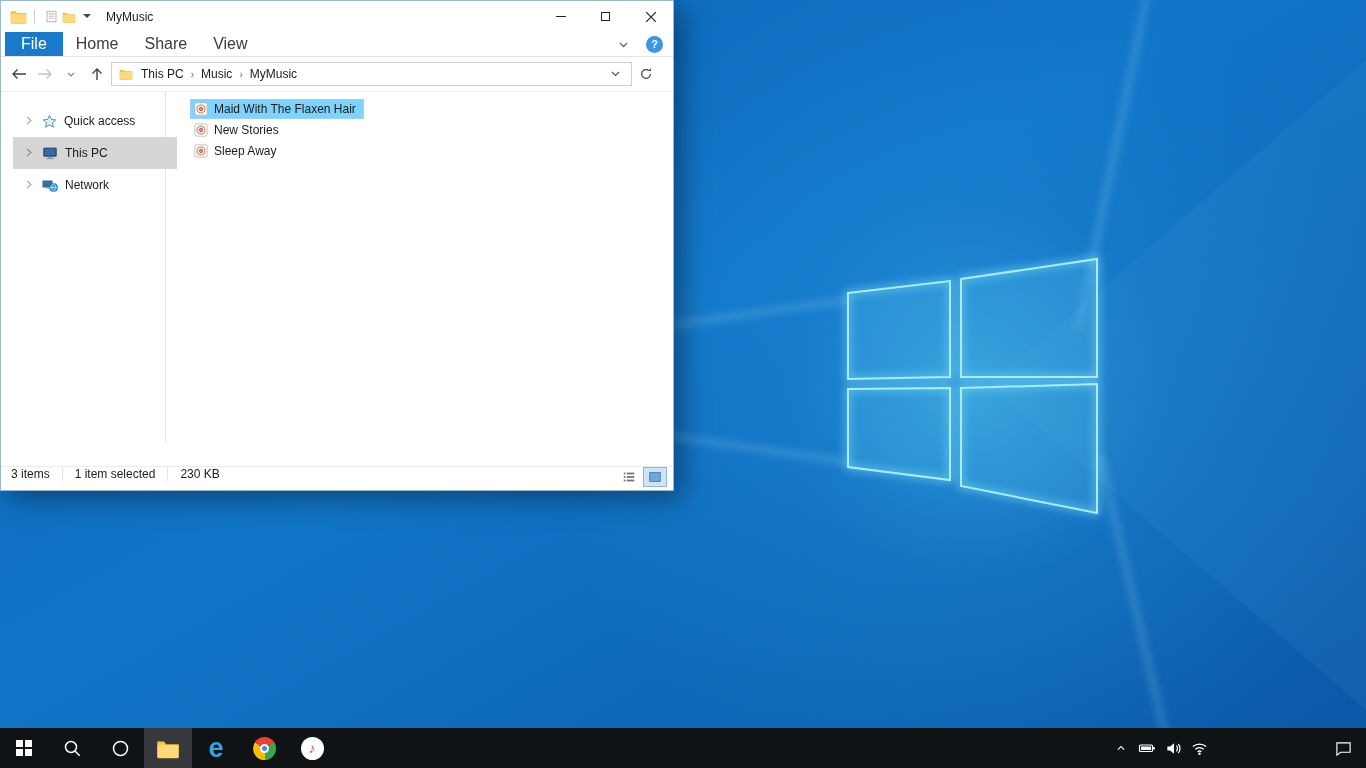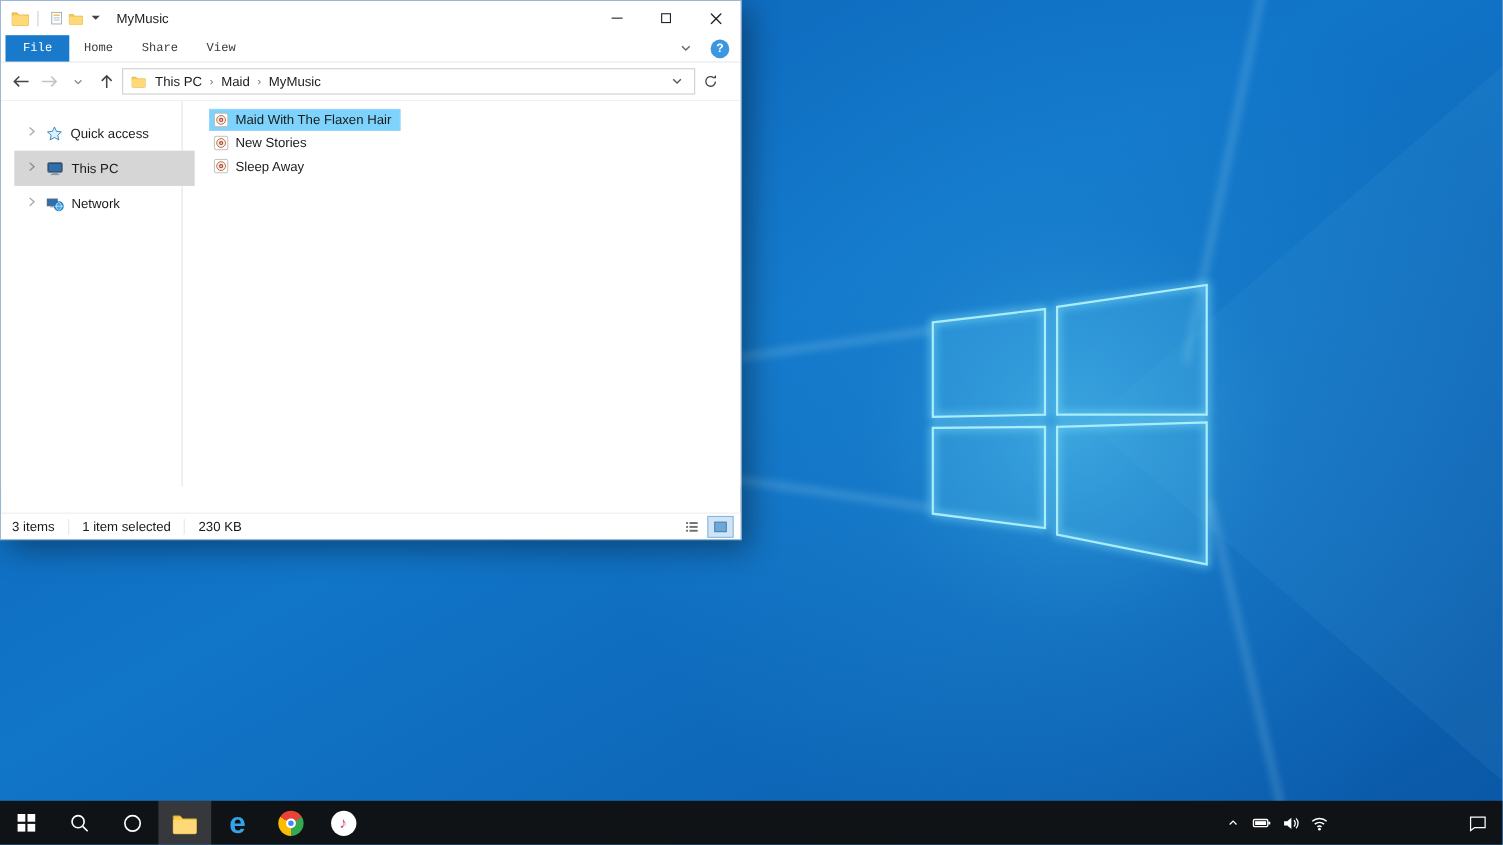--- a/index.html
+++ b/index.html
@@ -22,21 +22,21 @@
   .titlebar { flex:0 0 31px; display:flex; align-items:center; padding-left:8px; background:#fff; }
   .qat-sep { width:1px; height:14px; background:#cfcfcf; margin:0 7px; }
   .qat-icon { display:flex; align-items:center; justify-content:center; width:18px; height:18px; background:none; border:none; padding:0; }
   .title-text { margin-left:10px; color:#1a1a1a; }
   .win-controls { margin-left:auto; display:flex; height:100%; }
   .win-btn { width:45px; height:100%; display:flex; align-items:center; justify-content:center; border:none; background:transparent; padding:0; }
   .glyph-min { width:10px; height:1px; background:#222; display:block; }
   .glyph-max { width:9px; height:9px; border:1px solid #222; display:block; }
 
   .ribbon { flex:0 0 25px; display:flex; align-items:stretch; padding-left:4px; border-bottom:1px solid #e4e4e4; background:#fff; }
-  .tab { display:flex; align-items:center; padding:0 13px; color:#3b3b3b; border:none; background:none; font-size:11px; font-family:Liberation Mono, monospace; }
+  .tab { display:flex; align-items:center; padding:0 13px; color:#3b3b3b; border:none; background:none; font-size:16px; font-family:Liberation Sans, sans-serif; }
   .tab.file { background:#1979ca; color:#fff; padding:0 16px; }
   .ribbon-right { margin-left:auto; display:flex; align-items:center; gap:12px; padding-right:10px; }
   .rib-chev { color:#666; font-size:10px; background:none; border:none; }
   .help-badge { width:17px; height:17px; border-radius:50%; background:#3b98e0; color:#fff;
     font-size:11px; font-weight:bold; display:flex; align-items:center; justify-content:center; border:none; padding:0; }
 
   .toolbar { flex:0 0 35px; display:flex; align-items:center; gap:3px; padding:0 10px 0 6px; border-bottom:1px solid #efefef; background:#fff; }
   .nav-btn { width:23px; height:23px; display:flex; align-items:center; justify-content:center; background:none; border:none; padding:0; }
   .addr { flex:1; min-width:0; height:24px; border:1px solid #cfcfcf; display:flex; align-items:center; padding:0 5px; gap:2px; background:#fff; }
   .crumb { padding:0 4px; white-space:nowrap; background:none; border:none; font-size:12px; font-family:inherit; color:#1a1a1a; }
@@ -50,21 +50,21 @@
   .main { flex:1; display:flex; min-height:0; background:#fff; }
   .sidebar { flex:0 0 165px; border-right:1px solid #e4e4e4; padding-top:13px; }
   .side-item { height:32px; display:flex; align-items:center; gap:7px; padding-left:13px; background:none; border:none; width:100%; font-size:12px; font-family:inherit; color:#1a1a1a; text-align:left;margin-left:12px; }
   .side-item .chev { color:#a9a9a9; font-size:10px; width:9px; flex:0 0 9px; }
   .side-item.selected { background:#d6d6d6; }
   .content { flex:1; padding:7px 0 0 24px; }
   .file-row { display:flex; align-items:center; gap:6px; height:20px; padding:0 7px 0 3px; margin-bottom:1px;
     border:1px solid transparent; width:max-content; background:none; font-size:12px; font-family:inherit; color:#1a1a1a; }
   .file-row.selected { background:#7dd3fc; border-color:#99d1ff; }
 
-  .statusbar { flex:0 0 24px; border-top:1px solid #ededed; display:flex; align-items:center; padding:0 6px 0 10px; background:#fff;margin-top:24px; }
+  .statusbar { flex:0 0 24px; border-top:1px solid #ededed; display:flex; align-items:flex-start; padding:0 6px 0 10px; background:#fff;margin-top:24px; }
   .status-cell { padding:0 12px 0 0; }
   .status-cell + .status-cell { border-left:1px solid #e6e6e6; padding-left:12px; }
   .view-btns { margin-left:auto; display:flex; gap:2px; }
   .view-btn { width:24px; height:20px; display:flex; align-items:center; justify-content:center; border:1px solid transparent; background:none; padding:0; }
   .view-btn.active { background:#cfe5f7; border-color:#88b8de; }
 
   
   .taskbar { position:absolute; left:0; bottom:0; width:1366px; height:40px; background:#101316; display:flex; align-items:stretch; z-index:5; }
   .tb-btn { width:48px; display:flex; align-items:center; justify-content:center; background:none; border:none; padding:0; }
   .tb-btn.active { background:rgba(255,255,255,.16); }
@@ -209,21 +209,21 @@
 
       <div class="addr">
         <span class="qat-icon">
           <svg width="14" height="12" viewBox="0 0 16 14">
               <path d="M1 2.5h4.2l1.6 1.8H15v8.2a.8.8 0 0 1-.8.8H1.8a.8.8 0 0 1-.8-.8z" fill="#ffc94a" stroke="#caa22f" stroke-width=".6"></path>
               <path d="M1 4.8h14v7.7a.8.8 0 0 1-.8.8H1.8a.8.8 0 0 1-.8-.8z" fill="#ffd978"></path>
             </svg>
         </span>
         <button class="crumb">This PC</button>
         <span class="crumb-sep">›</span>
-        <button class="crumb">Maid</button>
+        <button class="crumb">Music</button>
         <span class="crumb-sep">›</span>
         <button class="crumb">MyMusic</button>
         <button class="addr-chevron">
           <svg width="9" height="6" viewBox="0 0 9 6">
               <path d="M1 1l3.5 3.5L8 1" fill="none" stroke="#555" stroke-width="1.2"></path>
             </svg>
         </button>
       </div>
       <button class="refresh-btn">
         <svg width="14" height="14" viewBox="0 0 16 16">

